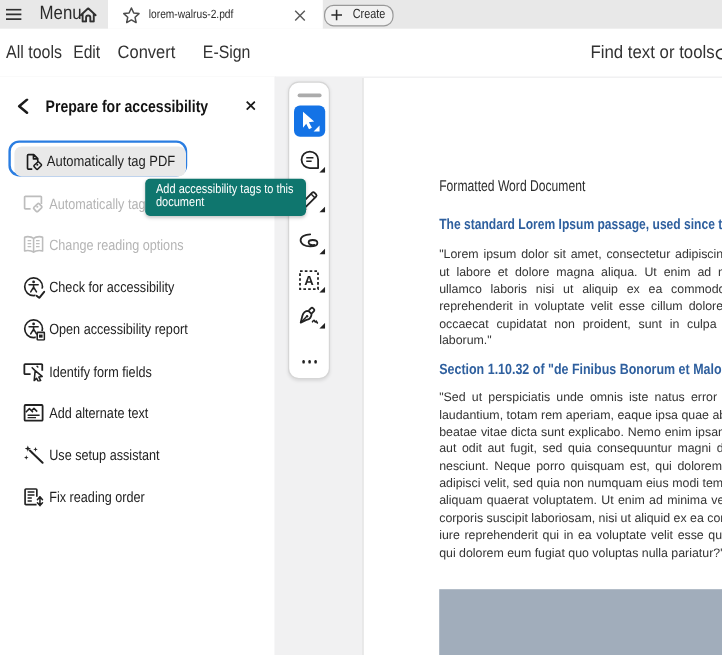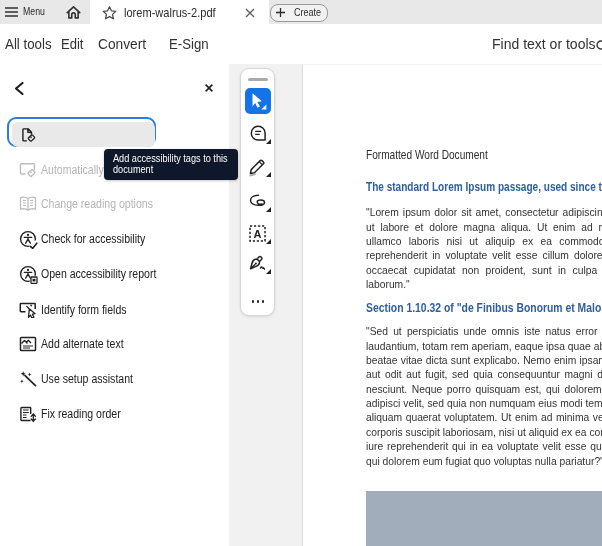--- a/index.html
+++ b/index.html
@@ -14,21 +14,21 @@
 
 #panel{left:0;top:64px;width:229px;height:482px;background:#fff;border-right:1px solid #dedede}
 .item{left:0;height:24px;line-height:24px;font-size:12.3px;color:#222}
 .item svg{position:absolute;left:19px;top:3px}
 .item .lbl{position:absolute;left:40.5px;top:0}
 .dis{color:#b4b4b4}
 
 #ring{left:7px;top:53px;width:149px;height:30px;border:2px solid #2a7de1;border-radius:9px;box-sizing:border-box}
 #btn1{left:12px;top:57.5px;width:143px;height:25px;background:#e9e9e9;border-radius:6px}
 
-#tooltip{left:104px;top:149px;width:134px;height:31px;background:#0f172a;border-radius:4px;box-shadow:0 1px 3px rgba(0,0,0,.22);box-sizing:border-box;padding:3.5px 0 0 8.5px;color:#fff;font-size:10.8px;line-height:11.6px;z-index:50}
+#tooltip{left:121px;top:149px;width:134px;height:31px;background:#0f766e;border-radius:4px;box-shadow:0 1px 3px rgba(0,0,0,.22);box-sizing:border-box;padding:3.5px 0 0 8.5px;color:#fff;font-size:10.8px;line-height:11.6px;z-index:50}
 
 #pane{left:229px;top:64px;width:373px;height:482px;background:#f1f1f2}
 #page{left:302px;top:65px;width:300px;height:481px;background:#fff;border-left:1px solid #dcdcdc}
 
 #qtools{left:240px;top:68px;width:35px;height:248px;background:#fff;border:1px solid #d6d6d6;border-radius:9px;box-sizing:border-box;box-shadow:0 1px 3px rgba(0,0,0,.10);z-index:10}
 #handle{left:248px;top:78px;width:20px;height:3px;background:#ababab;border-radius:2px;z-index:11}
 .qbtn{left:244.5px;width:26px;height:26px;border-radius:5px;z-index:11}
 #qsel{background:#1473e6}
 
 .doc{color:#363636}
@@ -39,30 +39,30 @@
 <div class="abs" id="topbar"></div>
 <div class="abs" id="tab"></div>
 
 <svg class="abs" style="left:4.5px;top:7.3px" width="13" height="10" viewBox="0 0 13 10">
     <g stroke="#303030" stroke-width="1.5">
       <line x1="0" y1="1" x2="13" y2="1"></line>
       <line x1="0" y1="5" x2="13" y2="5"></line>
       <line x1="0" y1="9" x2="13" y2="9"></line>
     </g>
   </svg>
-<div class="abs" style="left:23px;top:0;height:28px;line-height:24px;font-size:10px;color:#2b2b2b"><span class="sx" style="transform:scaleX(0.876)">Menu</span></div>
+<div class="abs" style="left:33px;top:0;height:28px;line-height:24px;font-size:16px;color:#2b2b2b"><span class="sx" style="transform:scaleX(0.876)">Menu</span></div>
 
 <svg class="abs" style="left:66px;top:5.6px" width="15" height="13" viewBox="0 0 16 14">
     <path d="M1.3 7.2 L8 1 L14.7 7.2 M3 6 V12.8 H6.1 V9.3 a1.9 1.9 0 0 1 3.8 0 V12.8 H13 V6" fill="none" stroke="#303030" stroke-width="1.7" stroke-linecap="round" stroke-linejoin="round"></path>
   </svg>
 
 <svg class="abs" style="left:101px;top:5px" width="17" height="16" viewBox="0 0 24 24">
     <path d="M12 2.5l2.9 6.2 6.6.8-4.9 4.6 1.3 6.6-5.9-3.3-5.9 3.3 1.3-6.6L2.5 9.5l6.6-.8z" fill="none" stroke="#4c4c4c" stroke-width="1.9" stroke-linejoin="round"></path>
   </svg>
-<div class="abs" style="left:124px;top:0;height:24px;line-height:25px;font-size:13px;color:#2b2b2b"><span class="sx" style="transform:scaleX(0.851)">lorem-walrus-2.pdf</span></div>
+<div class="abs" style="left:124px;top:0;height:24px;line-height:25px;font-size:10px;color:#2b2b2b"><span class="sx" style="transform:scaleX(0.851)">lorem-walrus-2.pdf</span></div>
 <svg class="abs" style="left:245px;top:8px" width="10" height="10" viewBox="0 0 10 10">
     <path d="M1 1 L9 9 M9 1 L1 9" stroke="#5a5a5a" stroke-width="1.2"></path>
   </svg>
 <div class="abs" id="createbtn"></div>
 <svg class="abs" style="left:276px;top:8px" width="9" height="9" viewBox="0 0 9 9">
     <path d="M4.5 0 V9 M0 4.5 H9" stroke="#2b2b2b" stroke-width="1.3"></path>
   </svg>
 <div class="abs" style="left:293.5px;top:3.5px;height:17px;line-height:17px;font-size:11px;color:#2b2b2b"><span class="sx" style="transform:scaleX(0.82)">Create</span></div>
 
 <div class="abs" id="toolsrow"></div>
@@ -74,31 +74,33 @@
 <svg class="abs" style="left:596px;top:39.5px" width="12" height="12" viewBox="0 0 12 12">
     <circle cx="5" cy="5" r="4" fill="none" stroke="#303030" stroke-width="1.3"></circle>
     <line x1="8" y1="8" x2="11" y2="11" stroke="#303030" stroke-width="1.3"></line>
   </svg>
 
 <div class="abs" id="panel">
 
   <svg class="abs" style="left:13px;top:18px" width="12" height="13" viewBox="0 0 12 13">
       <path d="M9.5 1 L3 6.5 L9.5 12" fill="none" stroke="#1b1b1b" stroke-width="2.1" stroke-linecap="round" stroke-linejoin="round"></path>
     </svg>
+  <div class="abs" style="left:38px;top:16px;height:17px;line-height:17px;font-size:14px;font-weight:700;color:#131313"><span class="sx" style="transform:scaleX(0.837)">Prepare for accessibility</span></div>
   <svg class="abs" style="left:204.5px;top:19.5px" width="8" height="8" viewBox="0 0 8 8">
       <path d="M0.6 0.6 L7.4 7.4 M7.4 0.6 L0.6 7.4" stroke="#1c1c1c" stroke-width="1.5"></path>
     </svg>
 
   <div class="abs" id="ring"></div>
   <div class="abs" id="btn1"></div>
   <svg class="abs" style="left:19.5px;top:62.5px;z-index:5" width="16.5" height="16.5" viewBox="0 0 18 18">
       <path d="M12.5 8.5 V5.6 L8.9 2 H4 a.8.8 0 0 0-.8.8 V14.4 a.8.8 0 0 0 .8.8 H7.5 M8.6 2.2 V5.9 H12.3" fill="none" stroke="#1c1c1c" stroke-width="1.5" stroke-linejoin="round"></path>
       <path d="M9.3 11.7 L12.3 8.9 a1 1 0 0 1 1.4 0 L15.6 10.8 a1 1 0 0 1 0 1.4 L12.6 15.1 a1 1 0 0 1-1.4 0 L9.3 13.1 a1 1 0 0 1 0-1.4 Z" fill="none" stroke="#1c1c1c" stroke-width="1.4" stroke-linejoin="round"></path>
       <circle cx="12.1" cy="11.3" r="0.9" fill="#1c1c1c"></circle>
     </svg>
+  <div class="abs" style="left:38.5px;top:58px;height:24px;line-height:24px;font-size:12.3px;color:#1e1e1e;z-index:5"><span class="sx" style="transform:scaleX(0.88)">Automatically tag PDF</span></div>
 
   <div class="abs item dis" style="top:94px">
       <svg width="18" height="18" viewBox="0 0 18 18">
         <path d="M15.5 9 V3.4 a.7.7 0 0 0-.7-.7 H2.2 a.7.7 0 0 0-.7.7 V12.3 a.7.7 0 0 0 .7.7 H6.5 M9.3 11.7 L12.3 8.9 a1 1 0 0 1 1.4 0 L15.6 10.8 a1 1 0 0 1 0 1.4 L12.6 15.1 a1 1 0 0 1-1.4 0 L9.3 13.1 a1 1 0 0 1 0-1.4 Z" fill="none" stroke="#bdbdbd" stroke-width="1.4" stroke-linejoin="round"></path>
         <circle cx="12.1" cy="11.3" r="0.9" fill="#bdbdbd"></circle>
       </svg>
       <span class="lbl"><span class="sx" style="transform:scaleX(0.857)">Automatically tag form fields</span></span>
     </div>
   <div class="abs item dis" style="top:128px">
       <svg width="18" height="18" viewBox="0 0 18 18">

